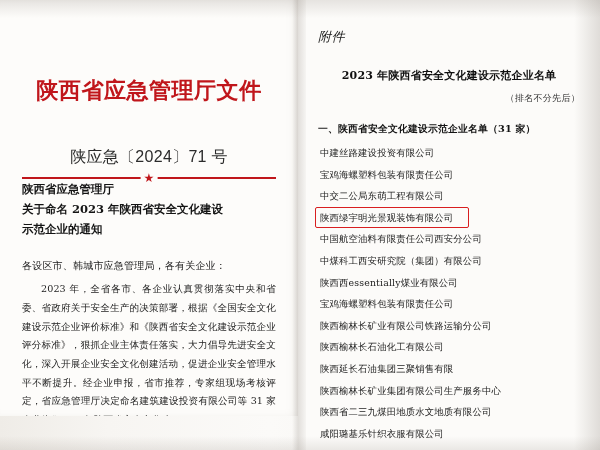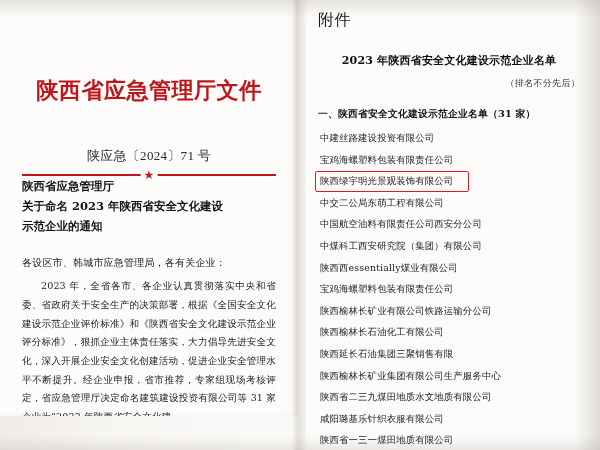--- a/index.html
+++ b/index.html
@@ -41,22 +41,22 @@
     color: #c0161b;
     font-size: 22.5px;
     letter-spacing: 0.5px;
     line-height: 1.1;
     white-space: nowrap;
     transform: scaleX(0.98);
   }
   .doc-number {
     margin-top: 44px;
     text-align: center;
-    font-family: Liberation Serif, serif;
-    font-size: 13px;
+    font-family: Liberation Sans, sans-serif;
+    font-size: 16px;
     color: #2b2b2b;
     letter-spacing: 0.3px;
   }
   .red-rule {
     margin-top: 9px;
     height: 2px;
     background: #c0161b;
     width: 100%;
   }
   .red-star {
@@ -103,25 +103,26 @@
     left: 298px; top: 0;
     width: 302px; height: 450px;
     background: #fcfbf9;
     overflow: hidden;
   }
   .doc-right-inner {
     padding: 0 20px;
     position: relative;
   }
   .attach-label {
-    margin-top: 10px;
-    font-family: "DejaVu Serif", serif;
-    font-size: 16px;
+    margin-top: 28px;
+    font-family: "DejaVu Serif", serif;
+    font-size: 13px;
     color: #1b1b1b;
     letter-spacing: 0.5px;
+    font-style: italic;
   }
   .list-title {
     margin-top: 22px;
     text-align: center;
     font-family: "DejaVu Serif", serif;
     font-weight: bold;
     font-size: 11px;
     color: #101010;
     letter-spacing: 0.2px;
   }
@@ -227,22 +228,22 @@
   <div class="doc-right">
     <div class="doc-right-inner">
       <div class="attach-label">附件</div>
       <div class="list-title">2023 年陕西省安全文化建设示范企业名单</div>
       <div class="list-subtitle">（排名不分先后）</div>
       <div class="section-head">一、陕西省安全文化建设示范企业名单（31 家）</div>
 
       <div class="company-list">
         <div class="company-row">中建丝路建设投资有限公司</div>
         <div class="company-row">宝鸡海螺塑料包装有限责任公司</div>
+        <div class="company-row">中交二公局东萌工程有限公司</div>
         <div class="company-row highlight">陕西绿宇明光景观装饰有限公司</div>
-        <div class="company-row">中交二公局东萌工程有限公司</div>
         <div class="company-row">中国航空油料有限责任公司西安分公司</div>
         <div class="company-row">中煤科工西安研究院（集团）有限公司</div>
         <div class="company-row">陕西西essentially煤业有限公司</div>
         <div class="company-row">宝鸡海螺塑料包装有限责任公司</div>
         <div class="company-row">陕西榆林长矿业有限公司铁路运输分公司</div>
         <div class="company-row">陕西榆林长石油化工有限公司</div>
         <div class="company-row">陕西延长石油集团三聚销售有限</div>
         <div class="company-row">陕西榆林长矿业集团有限公司生产服务中心</div>
         <div class="company-row">陕西省二三九煤田地质水文地质有限公司</div>
         <div class="company-row">咸阳璐基乐针织衣服有限公司</div>

